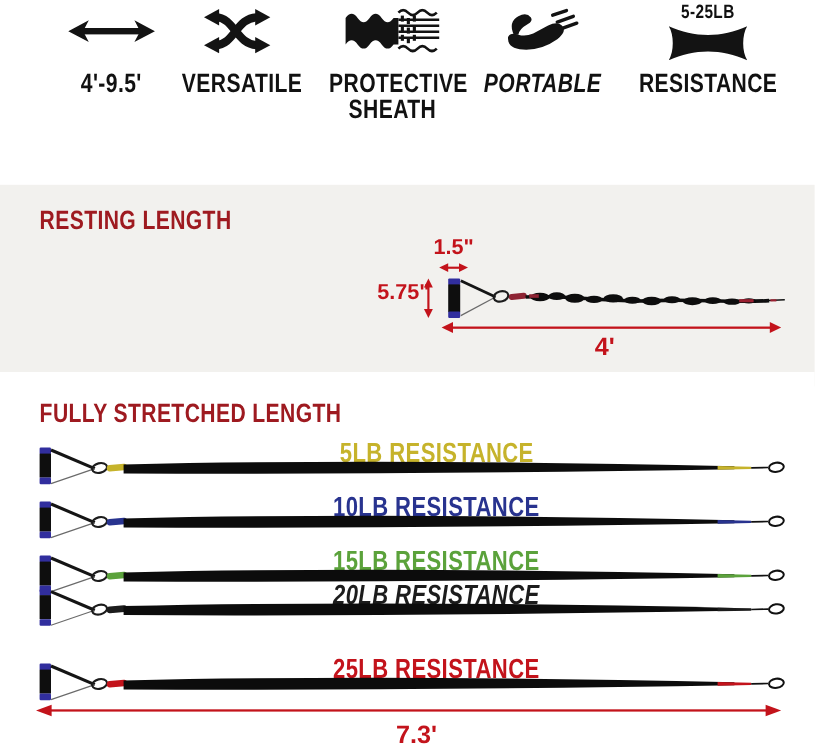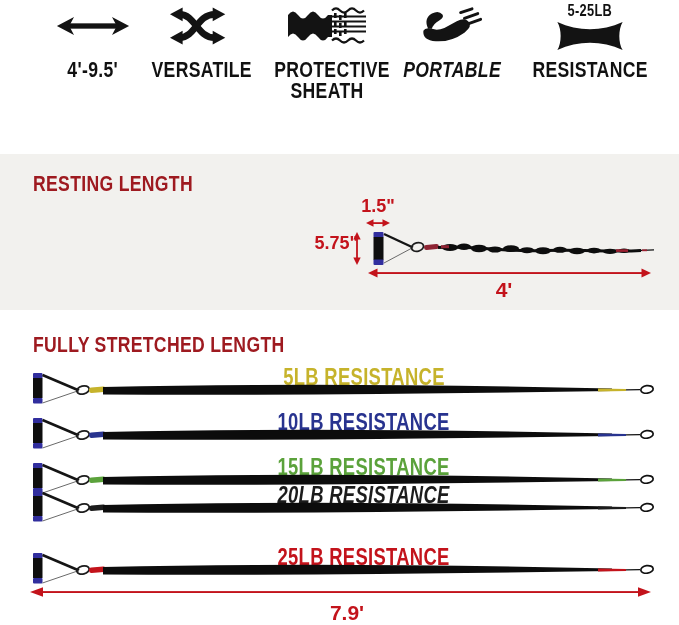--- a/index.html
+++ b/index.html
@@ -285,14 +285,14 @@
       <ellipse cx="647" cy="19.4" rx="6.2" ry="3.8" fill="none" stroke="#111" stroke-width="1.7" transform="rotate(-8 647 19.4)"></ellipse>
     </svg>
   </div>
 </div>
 
   <svg class="arrow-svg" viewBox="0 0 679 12">
     <rect x="40" y="5.1" width="601" height="1.9" fill="#C3131B"></rect>
     <polygon points="30,6 43,1.2 43,10.8" fill="#C3131B"></polygon>
     <polygon points="651,6 638,1.2 638,10.8" fill="#C3131B"></polygon>
   </svg>
-  <span class="m-95ft">7.9'</span>
+  <span class="m-95ft">7.3'</span>
 </div>
 
 </body></html>

